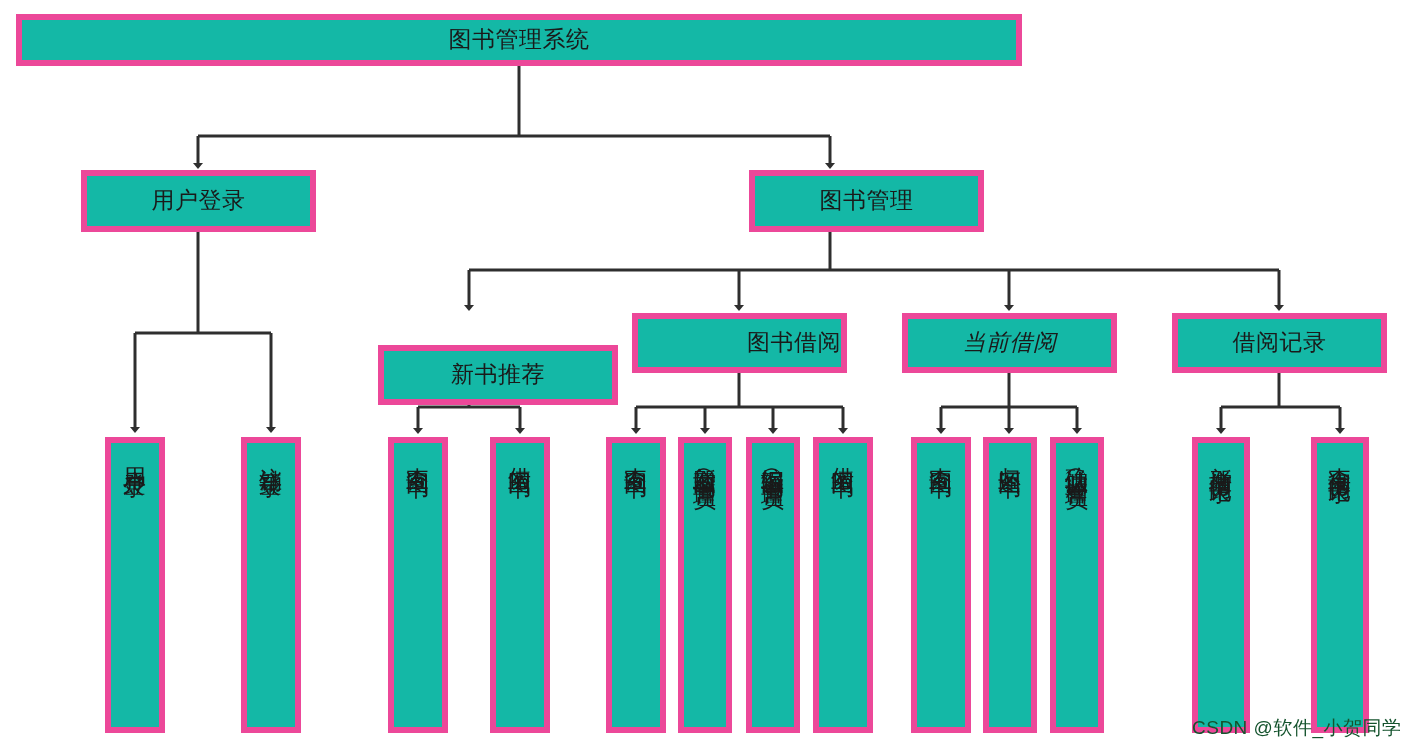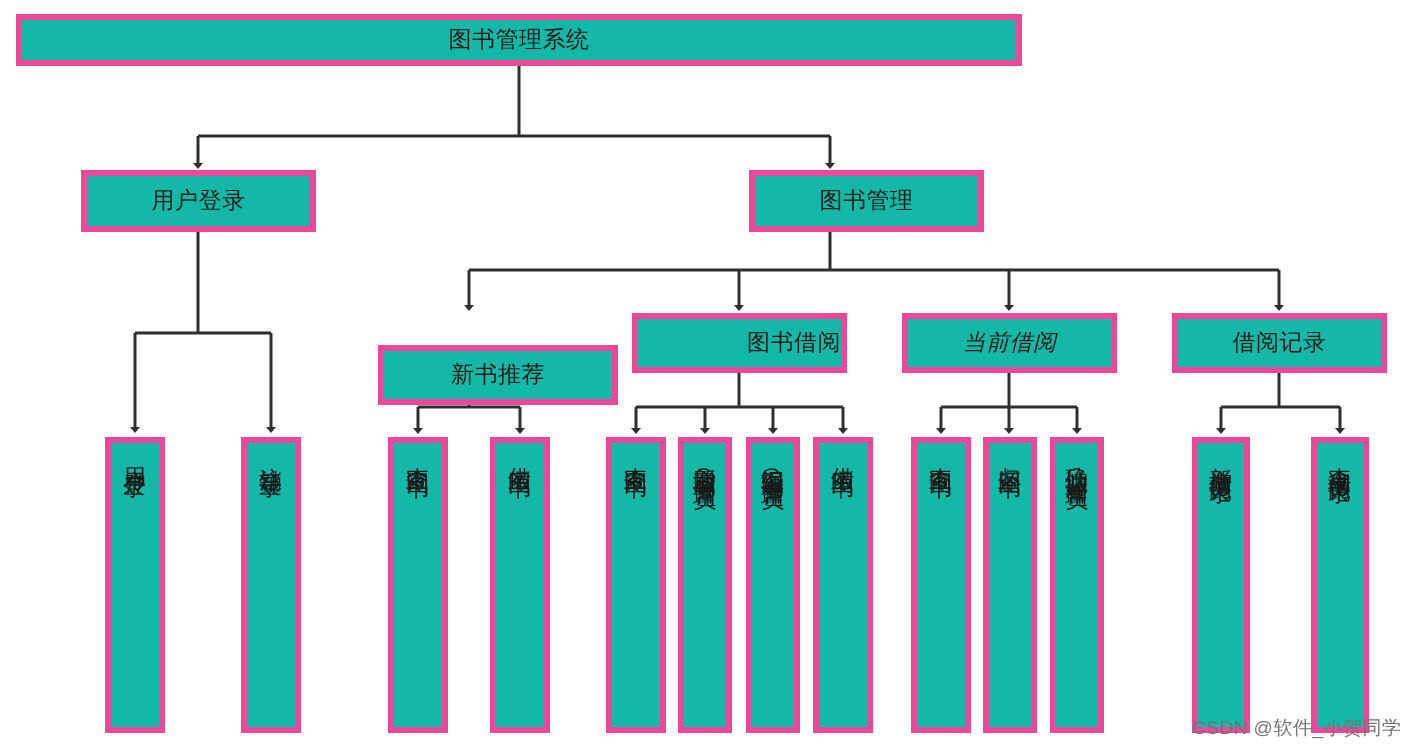--- a/index.html
+++ b/index.html
@@ -52,21 +52,21 @@
   .node.vertical .vlabel {
     writing-mode: vertical-rl;
     text-orientation: upright;
     letter-spacing: 3px;
     white-space: nowrap;
     display: block;
     transform: none;
   }
   .watermark {
     position: absolute;
-    color: #737373;
+    color: #14532d;
     font-size: 19px;
     white-space: nowrap;
     letter-spacing: 0.5px;
   }
 </style>
 </head>
 <body>
 
 <div id="diagram-root">
 

